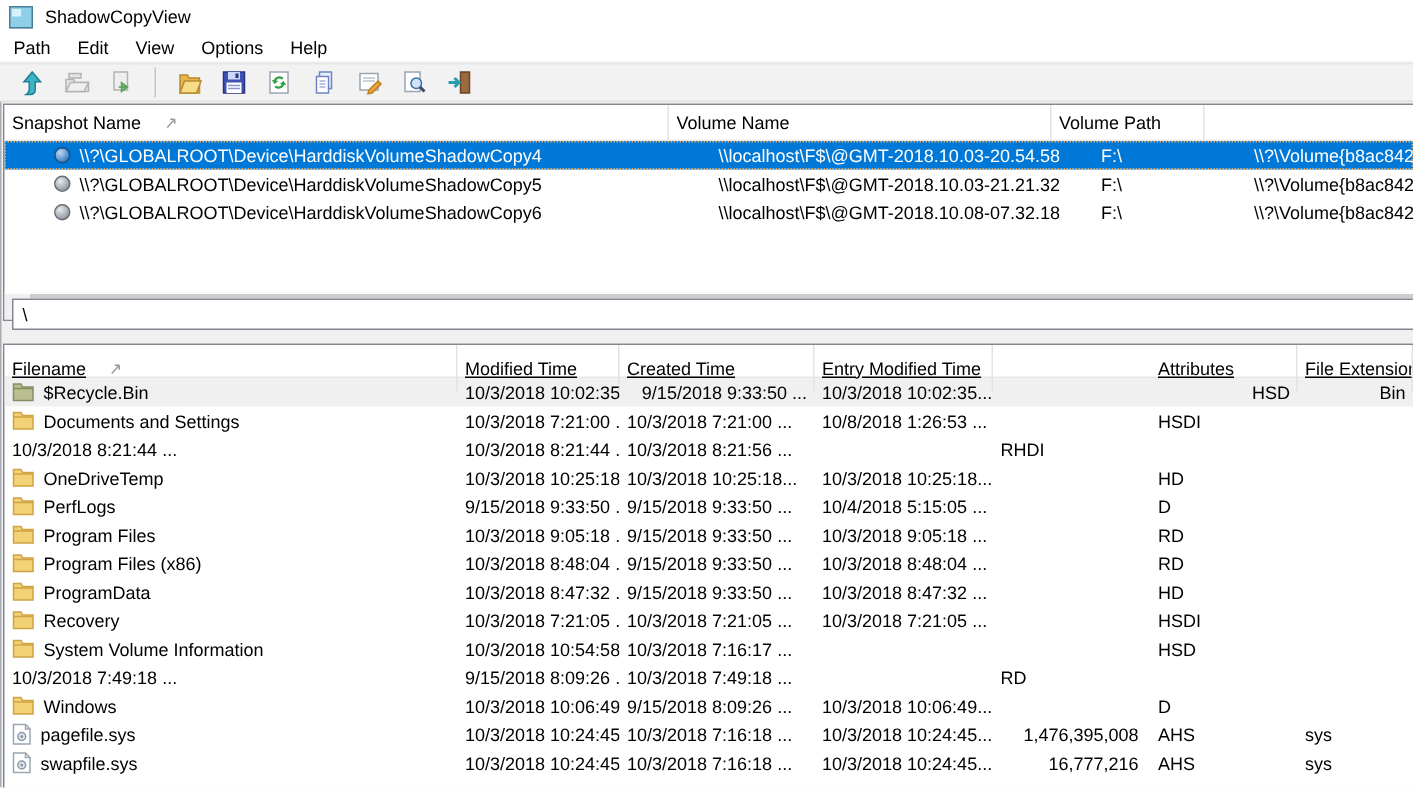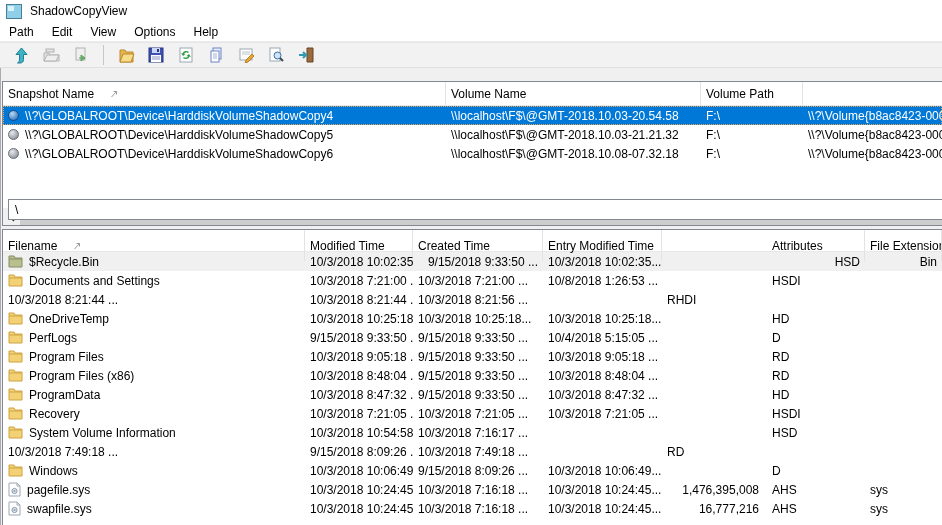--- a/index.html
+++ b/index.html
@@ -21,32 +21,32 @@
   .menubar{position:absolute;left:0;top:22px;width:100%;height:20px;background:#ffffff;display:flex;align-items:stretch;border-bottom:1px solid #ececec;box-sizing:border-box;}
   .menu-item{padding:0 9px;display:flex;align-items:center;cursor:default;}
 
   
   .toolbar{position:absolute;left:0;top:42px;width:100%;height:26px;background:#f2f2f2;border-top:1px solid #e6e6e6;border-bottom:1px solid #e0e0e0;box-sizing:border-box;display:flex;align-items:center;gap:12px;padding-left:12px;}
   .tb-btn{width:18px;height:18px;display:flex;align-items:center;justify-content:center;}
   .tb-sep{width:1px;height:20px;background:#c6c6c6;margin:0 1px;}
 
   
   .panel{position:absolute;left:2px;width:941px;background:#fff;border:1px solid #828790;box-sizing:border-box;overflow:hidden;}
-  .snap-panel{top:81px;height:145px;}
+  .snap-panel{top:69px;height:145px;}
   .files-panel{top:229px;height:300px;}
 
   .hdr{display:grid;background:#fff;border-bottom:1px solid #e8e8e8;box-sizing:border-box;}
   .snap-hdr{grid-template-columns:443px 255px 102px auto;height:24px;}
-  .files-hdr{grid-template-columns:302px 108px 130px 119px 105px 98px auto;height:22px;}
+  .files-hdr{grid-template-columns:302px 108px 130px 119px 105px 98px auto;height:22px;text-decoration:underline;}
   .hdr-cell{display:flex;align-items:center;padding:0 5px;border-right:1px solid #e3e3e3;overflow:hidden;white-space:nowrap;box-sizing:border-box;}
   .hdr-cell.right{justify-content:flex-end;padding-right:8px;margin-top:31px;}
   .sort-mark{margin-left:16px;flex:0 0 auto;}
 
   .row{display:grid;height:19px;align-items:center;overflow:hidden;}
-  .snap-row{grid-template-columns:443px 255px 102px auto;}
+  .snap-row{grid-template-columns:443px 255px 102px auto;padding-left:28px;}
   .file-row{grid-template-columns:302px 108px 130px 119px 105px 98px auto;}
   .cell{padding:0 5px;overflow:hidden;white-space:nowrap;box-sizing:border-box;}
   .cell.right{text-align:right;padding-right:8px;}
   .namecell{display:flex;align-items:center;gap:6px;}
   .row.selected{background:#0078d7;color:#fff;outline:1px dotted #e9a857;outline-offset:-1px;}
   .row.hot{background:#f0f0f0;text-align:right;}
 
   .sphere{width:11px;height:11px;border-radius:50%;flex:0 0 auto;
     background:radial-gradient(circle at 35% 30%,#e9ebed,#a0a6ad 65%,#71777e);
     border:1px solid #666d75;box-sizing:border-box;}

